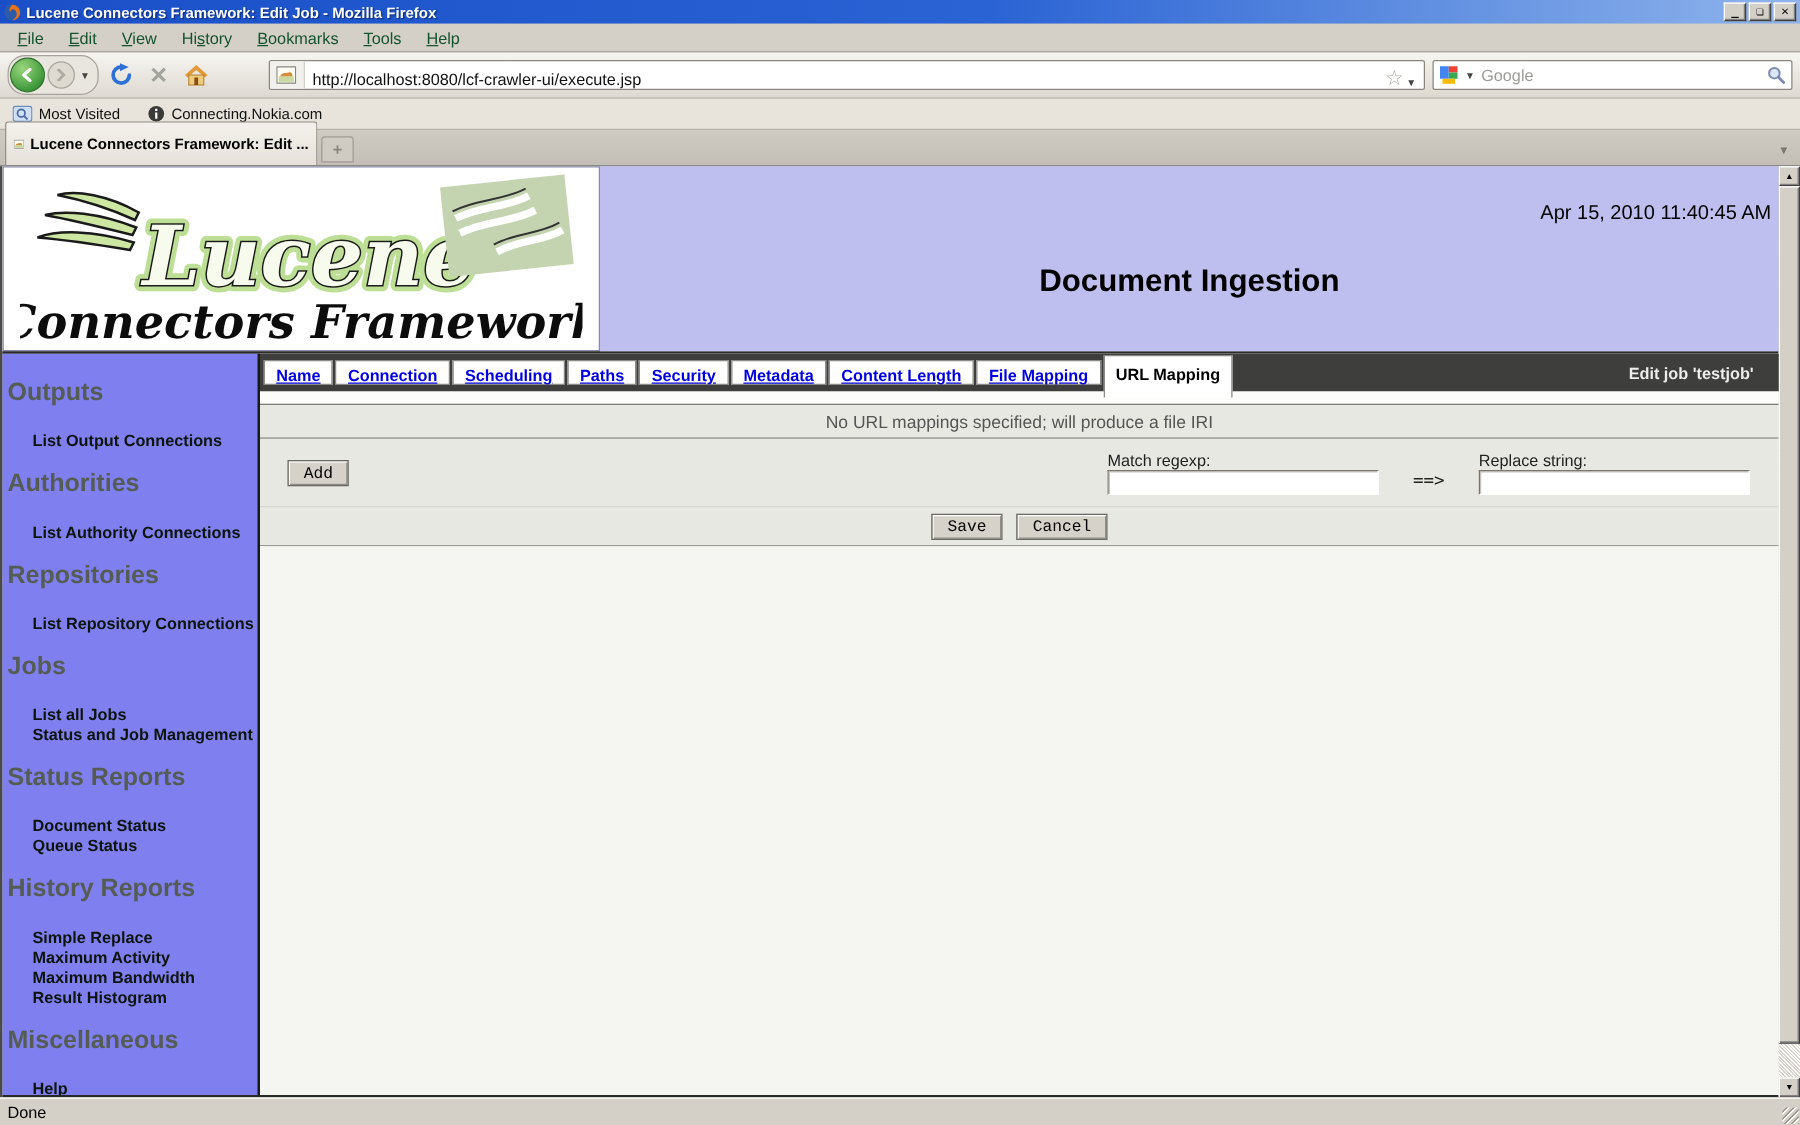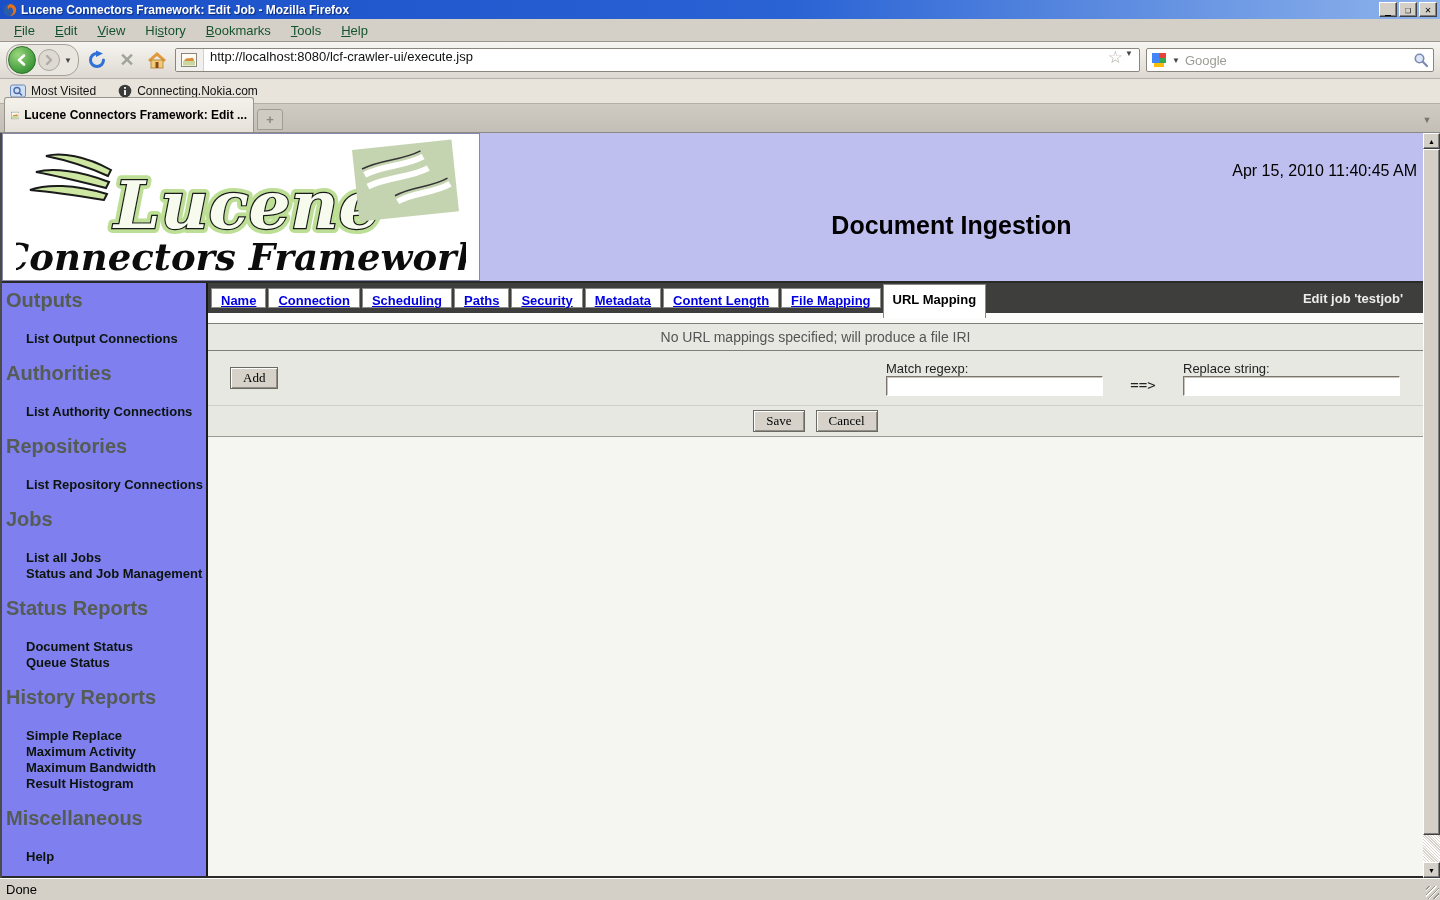--- a/index.html
+++ b/index.html
@@ -44,21 +44,21 @@
   .backbtn { width:28px; height:28px; border-radius:50%;
     background:radial-gradient(circle at 35% 30%, #9ad67c, #3f9a3b 70%, #2a7a28);
     border:1px solid #2e6e2a; display:flex; align-items:center; justify-content:center; }
   .fwdbtn { width:22px; height:22px; border-radius:50%; background:#dedad2; border:1px solid #aaa69e;
     display:flex; align-items:center; justify-content:center; }
   .caret { font-size:8px; color:#444; padding:0 2px; }
   .tbtn { width:24px; height:24px; display:flex; align-items:center; justify-content:center; }
   .stop-x { color:#a3a39d; font-size:18px; font-weight:bold; line-height:1; }
   .urlbar {
     flex:1; height:24px; background:#fff; border:1px solid #8a867e; border-radius:2px;
-    display:flex; align-items:flex-start; overflow:hidden;
+    display:flex; align-items:flex-end; overflow:hidden;margin-left:40px;
   }
   .fav-cell { width:28px; height:100%; background:#f2f0ec; border-right:1px solid #d4d0c8;
     display:flex; align-items:center; justify-content:center; flex:0 0 28px; }
   .url-input { border:none; outline:none; flex:1; font-size:13px; color:#111; padding:0 6px;
     font-family:"Liberation Sans", sans-serif; background:transparent; }
   .star { font-size:17px; color:#b0aca2; line-height:1; }
   .searchbox {
     width:288px; flex:0 0 288px; height:24px; background:#fff; border:1px solid #8a867e;
     border-radius:2px; display:flex; align-items:center; padding:0 4px; gap:3px;
   }
@@ -105,21 +105,21 @@
   .datestamp { position:absolute; top:4px; right:6px; font-size:16px; color:#000000;margin-top:25px; }
   .bigheading { position:absolute; top:78px; left:0; right:0; text-align:center;
     font-size:25px; font-weight:bold; color:#000; }
 
   .lowrow { flex:1; display:flex; min-height:0; border-top:2px solid #2a2a28; border-bottom:2px solid #2a2a28; }
 
   
   .sidebar { width:206px; flex:0 0 206px; background:#7f7ff0; border-right:2px solid #1a1a18;
     overflow:hidden; padding:4px 2px 0 4px; }
   .side-title { font-size:20px; font-weight:bold; color:#545c54; margin-top:15px; letter-spacing:0; }
-  .side-title.first { margin-top:2px; }
+  .side-title.first { margin-top:16px; }
   .side-links { margin-top:19px; }
   .side-link { display:block; font-size:13px; font-weight:bold; color:#0c140c; padding-left:20px;
     line-height:16px; text-decoration:none; }
 
   
   .maincol { flex:1; display:flex; flex-direction:column; min-width:0; background:#f5f5f2; }
   .tabstrip { height:30px; flex:0 0 30px; background:#3e3e3c; display:flex; align-items:center;
     padding-left:3px; position:relative; z-index:2; }
   .ptab { background:#fff; height:20px; line-height:24px; border:1px solid #8a8a86; margin-right:2px;
     padding:0 9px; font-size:13px; font-weight:bold; white-space:nowrap; }
@@ -128,21 +128,21 @@
   .editlabel { margin-left:auto; padding-right:20px; color:#ececec; font-size:13px; font-weight:bold; white-space:nowrap; }
 
   .gapstrip { height:10px; flex:0 0 10px; background:#fcfcfa; }
   .msgrow { height:28px; flex:0 0 28px; background:#e8e8e3; border-top:1px solid #7e7e78;
     border-bottom:1px solid #7e7e78; text-align:center; font-size:14px; color:#555;
     line-height:26px; }
   .formrow { height:55px; flex:0 0 55px; background:#e8e8e3; display:flex; align-items:center;
     border-bottom:1px solid #d0d0ca; }
   .btn {
     background:#d6d2ca; border:1px solid #6a6a64; box-shadow:inset 1px 1px 0 #ffffff, inset -1px -1px 0 #928e86;
-    font-size:13px; color:#000; padding:2px 12px; font-family:Liberation Serif, serif;
+    font-size:13px; color:#000; padding:2px 12px; font-family:Liberation Mono, monospace;
   }
   .addbtn { margin-left:22px; }
   .fgroup { display:flex; flex-direction:column; width:217px; }
   .flabel { font-size:13px; color:#222; margin-bottom:0; }
   .finput { height:20px; background:#fff; border:1px solid; border-color:#7a766e #fff #fff #7a766e;
     box-shadow:inset 1px 1px 0 #c8c4bc; font-size:13px; padding:0 3px; outline:none;
     font-family:"Liberation Sans", sans-serif; }
   .arrowcell { width:80px; text-align:center; font-size:14px; color:#222; padding-top:14px;
     font-family:"DejaVu Sans Mono", monospace; }
   .form-spacer { flex:1; }

